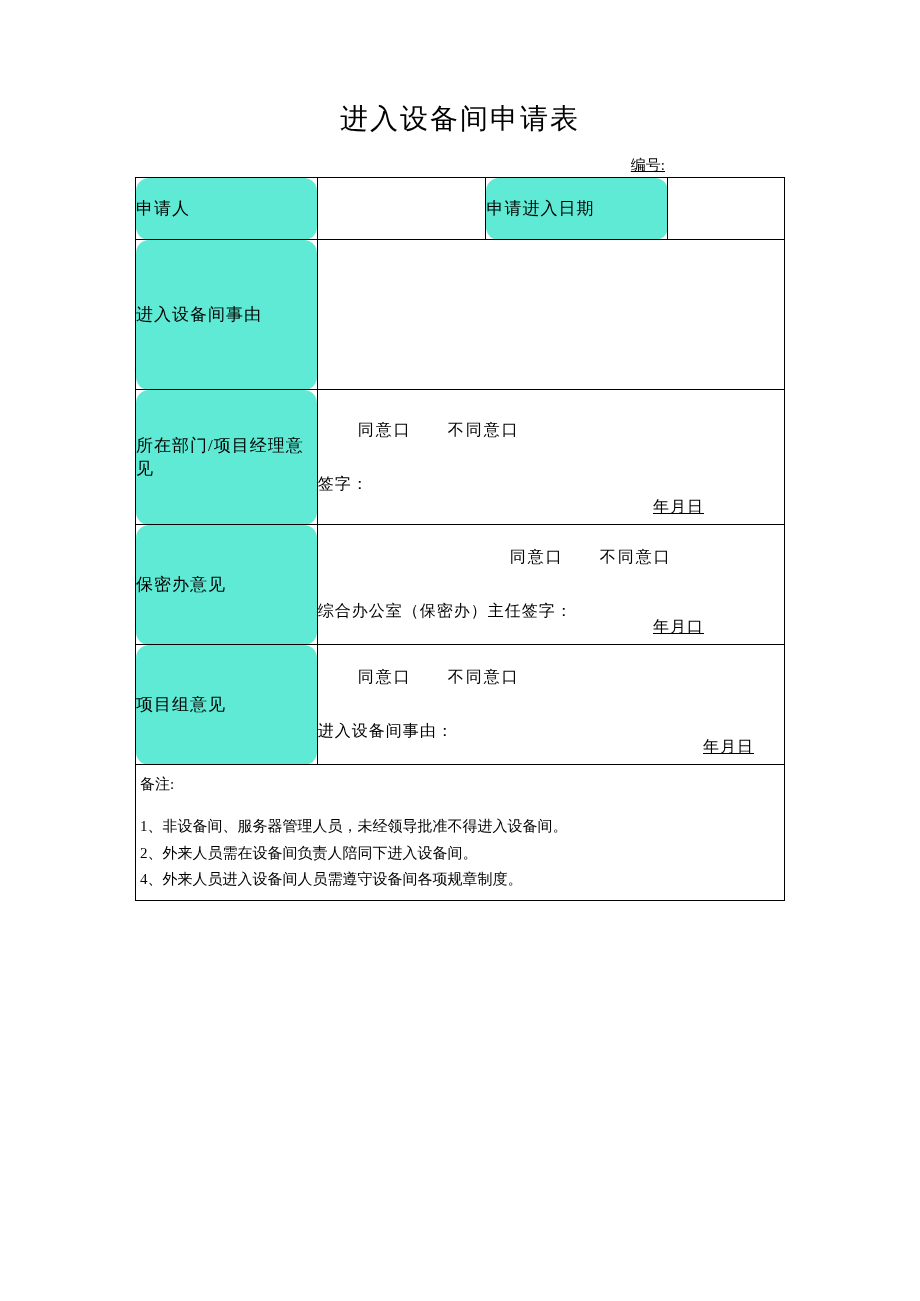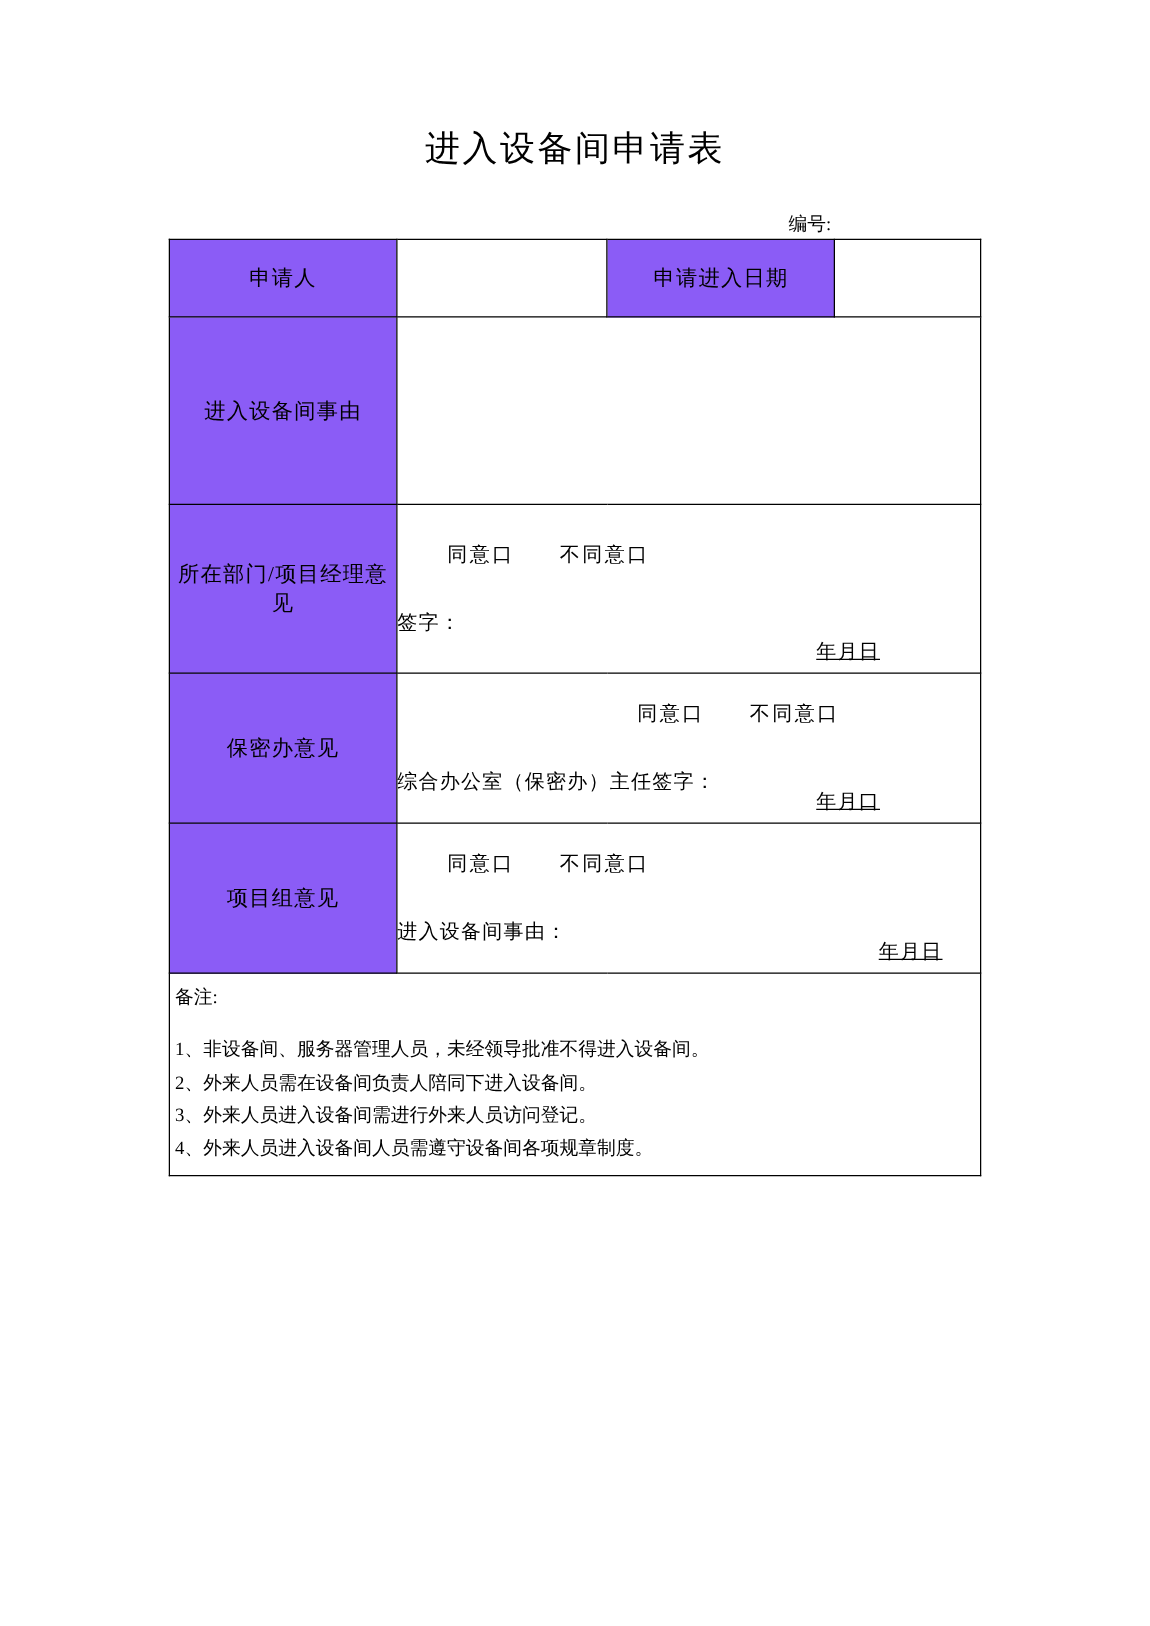--- a/index.html
+++ b/index.html
@@ -13,44 +13,45 @@
       width: 920px;
       height: 1301px;
       padding: 100px 135px 0 135px;
       font-size: 16px;
       color: #000;
     }
     .title {
       text-align: center;
       font-size: 28px;
       font-weight: normal;
-      margin-bottom: 32px;
+      margin-bottom: 18px;
       letter-spacing: 2px;
     }
     .serial-row {
       text-align: right;
       padding-right: 120px;
       font-size: 15px;
       margin-bottom: 2px;
     }
     table.form-table {
       width: 100%;
       border-collapse: collapse;
       table-layout: fixed;
     }
     table.form-table td {
       border: 1px solid #000;
       vertical-align: middle;
       padding: 0;
     }
     .label-cell {
-      background: #8b5cf6;
-      text-align: center;
+      background: #5eead4;
+      text-align: left;
       font-size: 17px;
       letter-spacing: 1px;
+      border-radius: 13px;
     }
     .row-h1 { height: 62px; }
     .row-h2 { height: 62px; }
     .row-h3 { height: 120px; }
     .row-h4 { height: 150px; }
     .opinion-cell {
       height: 135px;
       position: relative;
       padding: 8px 12px;
       vertical-align: top;
@@ -98,21 +99,21 @@
     .notes-title {
       margin-bottom: 16px;
     }
   </style>
 </head>
 <body>
 
 <div class="title">进入设备间申请表</div>
 
 <div class="serial-row">
-  <span style=" margin-top: 32px;">编号:</span>
+  <span style="text-decoration: underline; margin-top: 32px;">编号:</span>
 </div>
 
 <table class="form-table">
   <colgroup>
     <col style="width: 28%;">
     <col style="width: 26%;">
     <col style="width: 28%;">
     <col style="width: 18%;">
   </colgroup>
   <tbody>
@@ -162,15 +163,14 @@
       <div class="date-line2">年月日</div>
     </td>
   </tr>
 </tbody>
   </table>
 
 <div class="notes">
   <div class="notes-title">备注:</div>
   <div>1、非设备间、服务器管理人员，未经领导批准不得进入设备间。</div>
   <div>2、外来人员需在设备间负责人陪同下进入设备间。</div>
-  <div>3、外来人员进入设备间需进行外来人员访问登记。</div>
   <div>4、外来人员进入设备间人员需遵守设备间各项规章制度。</div>
 </div>
 
 </body></html>

